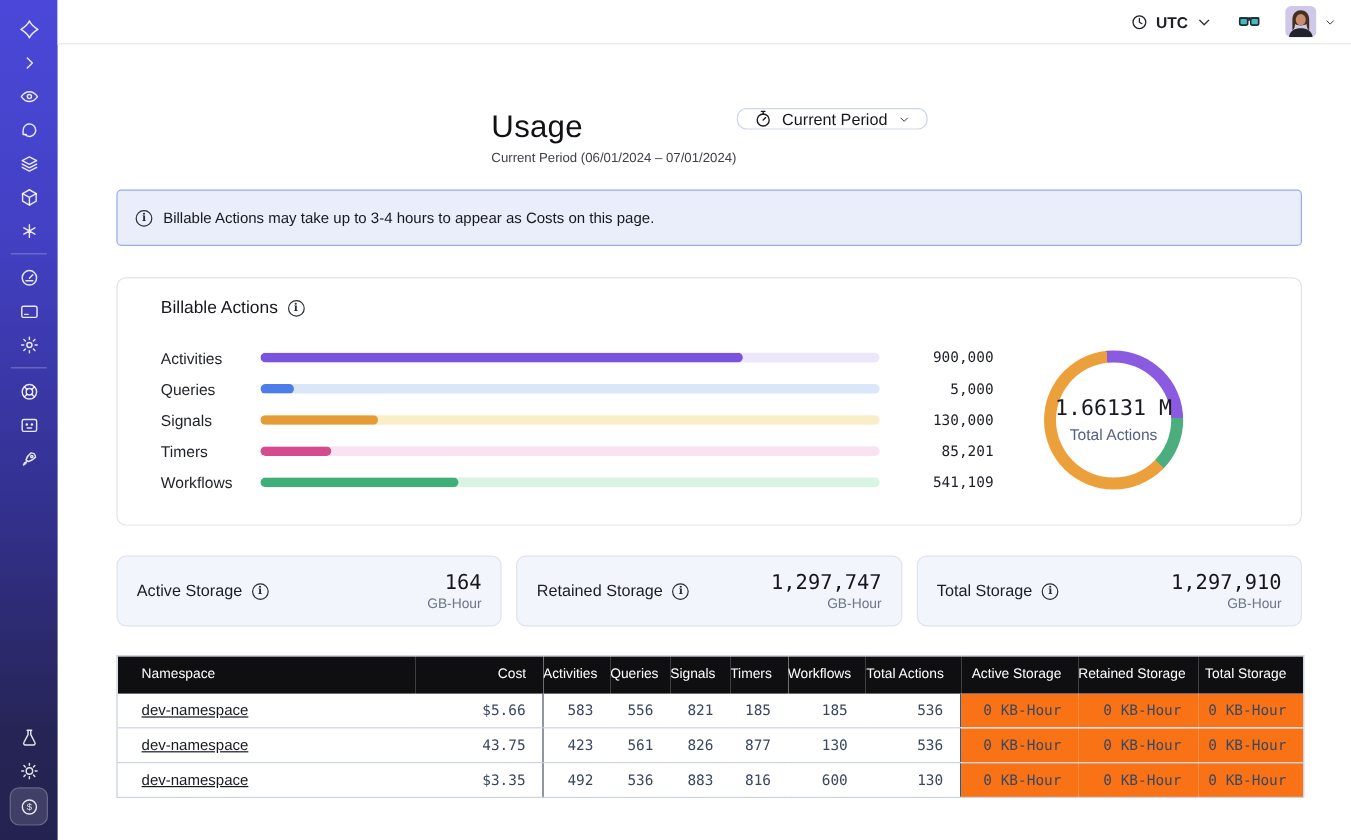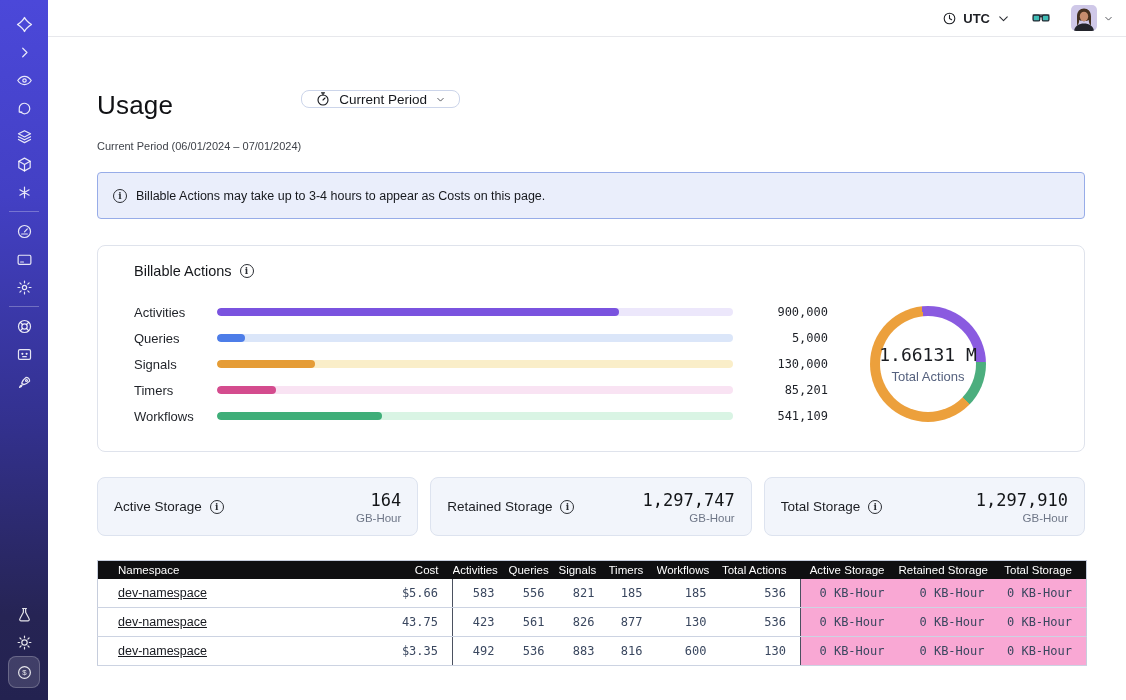--- a/index.html
+++ b/index.html
@@ -30,23 +30,23 @@
   .tz { display:flex; align-items:center; gap:6px; font-size:13px; font-weight:600; color:#1d1f24; cursor:pointer; }
   .tz svg { width:15px; height:15px; }
   .chev { width:11px; height:11px; color:#2a2d33; }
   .goggles { cursor:pointer; display:flex; }
   .avatar-wrap { display:flex; align-items:center; gap:6px; cursor:pointer; }
   .avatar { width:26px; height:26px; border-radius:5px; overflow:hidden; display:block; }
 
   .content { padding:53px 41px 0 49px; }
 
   
-  .head-row { display:flex; justify-content:flex-start; align-items:flex-start; margin-bottom:20px; }
+  .head-row { display:flex; justify-content:center; align-items:flex-start; margin-bottom:20px; }
   .h1 { font-size:26px; font-weight:500; color:#101114; letter-spacing:.2px; }
-  .subtitle { margin-top:19px; font-size:11px; color:#3f434a; }
+  .subtitle { margin-top:5px; font-size:11px; color:#3f434a; }
   .period-btn { display:flex; align-items:center; gap:8px; background:#fff; border:1px solid #ccd5ea;
     border-radius:8px; padding:0 13px; font-size:13.5px; font-weight:500; color:#16181d; cursor:pointer; }
   .period-btn svg.sw { width:16px; height:16px; }
 
   
   .banner { display:flex; align-items:center; gap:9px; background:#EAEEFB; border:1px solid #97ACE8;
     border-radius:4px; padding:0 15px; height:47px; font-size:12.5px; color:#16181d; margin-bottom:26px; }
 
   .info-i { width:14px; height:14px; border:1.2px solid #2a2d33; border-radius:50%; flex-shrink:0;
     display:inline-flex; align-items:center; justify-content:center; font-size:9px; font-weight:600;
@@ -83,29 +83,29 @@
   .storage-card { flex:1; background:#F2F5FB; border:1px solid #dde3ef; border-radius:8px;
     padding:10px 16px; display:flex; align-items:center; justify-content:space-between; height:59px; }
   .storage-label { display:flex; align-items:center; gap:8px; font-size:13.5px; color:#1b1d22; }
   .storage-right { text-align:right; }
   .storage-value { font-family:"DejaVu Sans Mono", monospace; font-size:17px; color:#141619; }
   .storage-unit { font-size:11.5px; color:#6e7687; margin-top:2px; }
 
   
   .usage-table { width:100%; border-collapse:collapse; border:1px solid #c6cddc; table-layout:fixed; }
   .usage-table thead th { background:#0f0f11; color:#fff; font-size:11.5px; font-weight:500;
-    height:18px; padding:0 14px 0 0; text-align:right; white-space:nowrap; overflow:hidden; }
+    height:31px; padding:0 14px 0 0; text-align:right; white-space:nowrap; overflow:hidden; }
   .usage-table thead th.c-ns { text-align:left; padding:0 0 0 20px; }
   .usage-table td { height:29px; border-bottom:1px solid #ccd3e2; font-family:"DejaVu Sans Mono", monospace;
     font-size:12px; color:#3a475f; text-align:right; padding:0 14px 0 0; white-space:nowrap; overflow:hidden; }
   .usage-table td.c-ns { text-align:left; padding:0 0 0 20px; font-family:"Liberation Sans", sans-serif; }
   .ns-link { color:#17191f; font-size:12.5px; text-decoration:underline; cursor:pointer; }
   .b-dark-r { border-right:1.5px solid #4b5160; }
   .b-dark-l { border-left:1.5px solid #4b5160; }
-  .c-store { background:#f9a8d4; }
+  .c-store { background:#f97316; }
 
   .c-ns { width:248px; } .c-cost { width:107px; } .c-act { width:56px; } .c-q { width:50px; }
   .c-sig { width:50px; } .c-tim { width:48px; } .c-wf { width:64px; } .c-tot { width:80px; }
   .c-as { width:98px; } .c-rs { width:100px; } .c-ts { width:88px; }
 </style>
 </head>
 <body>
 
 <div class="page">
 

